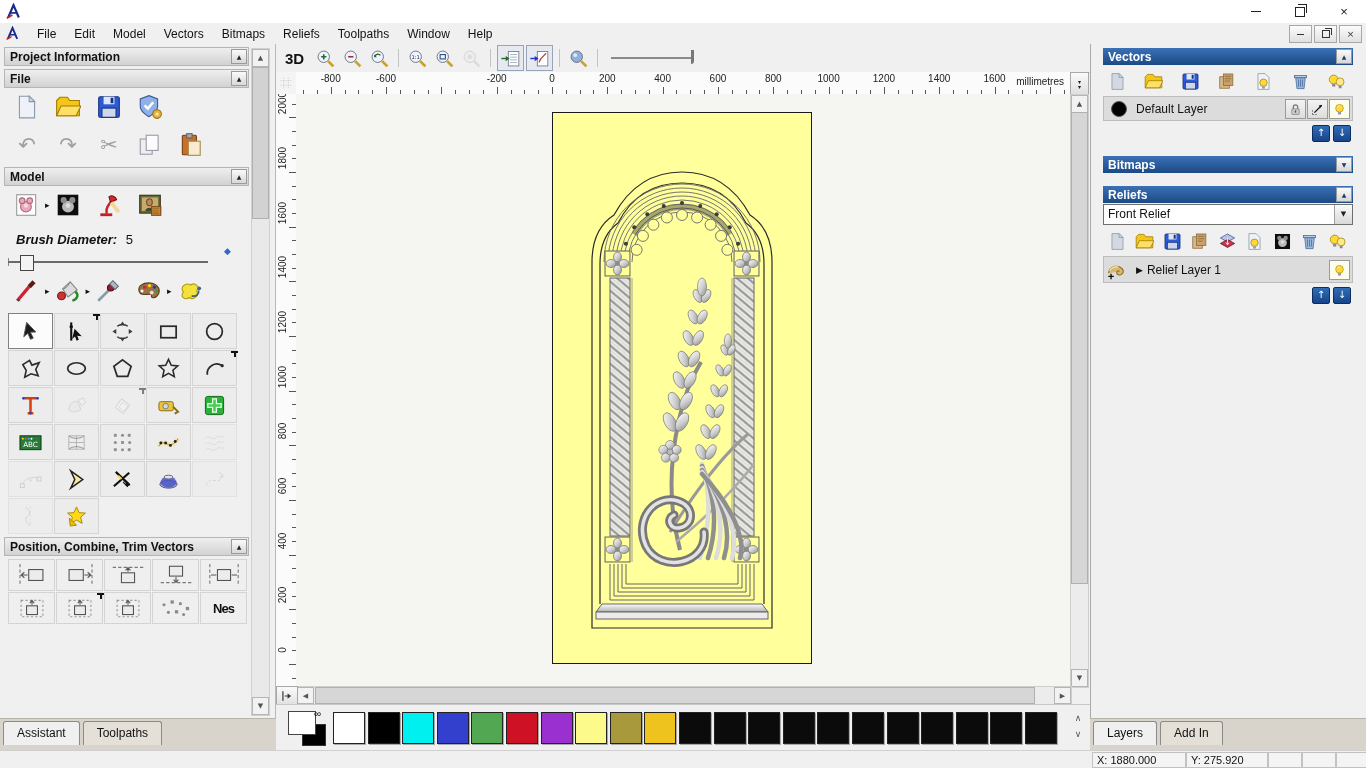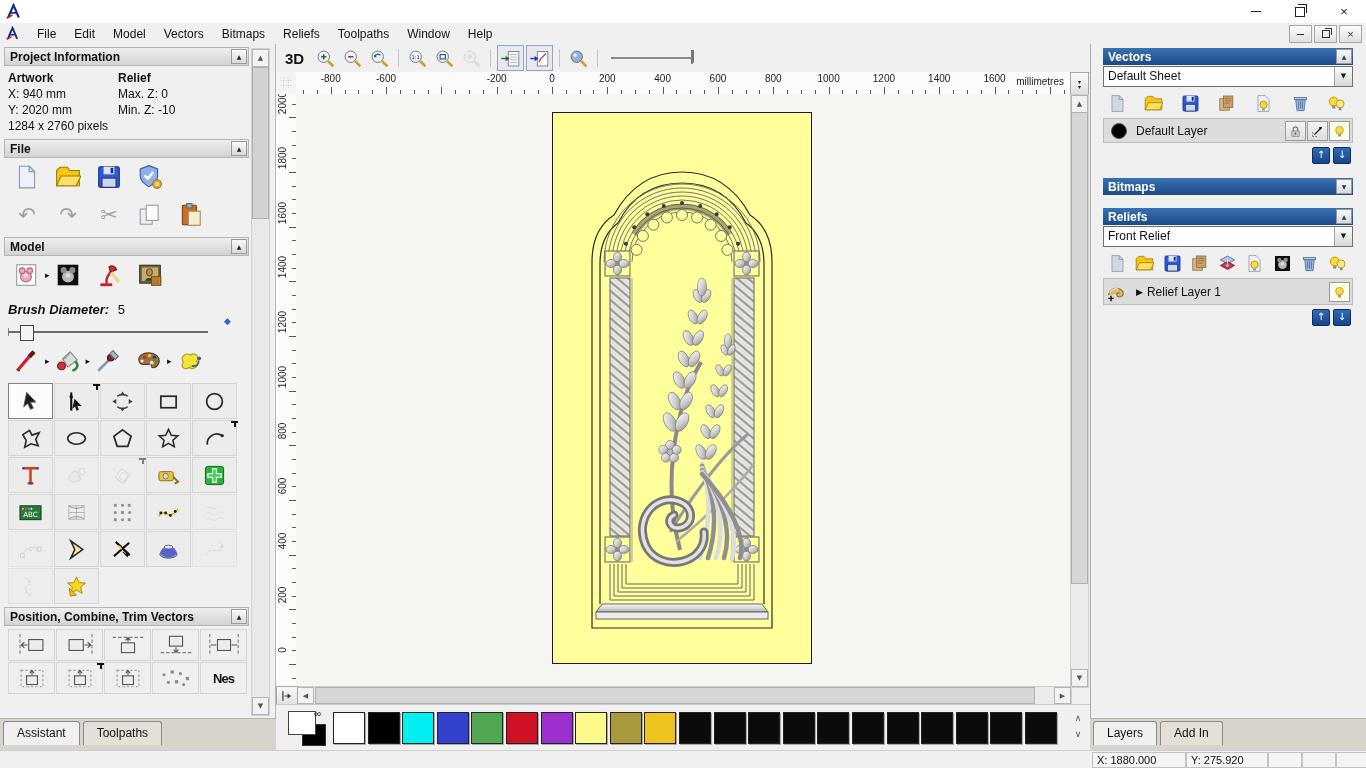--- a/index.html
+++ b/index.html
@@ -42,21 +42,21 @@
   .tbtn svg{width:26px;height:26px;}
   .gi{font-size:21px;color:#a0a0a0;line-height:22px;}
   .gi-undo::before{content:"↶";}
   .gi-redo::before{content:"↷";}
   .gi-cut::before{content:"✂";}
   .fly{font-size:9px;color:#111;margin:0 1px 0 -6px;}
   .fly::before{content:"▸";}
   .pin{position:absolute;top:0;right:-2px;width:7px;height:7px;}
   .pin::before{content:"";position:absolute;top:0;left:0;width:7px;height:2px;background:#111;}
   .pin::after{content:"";position:absolute;top:0;left:2.5px;width:2px;height:6px;background:#111;}
-  .brushrow{padding:8px 0 0 8px;font-size:13px;}
+  .brushrow{padding:8px 0 0 16px;font-size:13px;}
   .brushrow i b{font-style:italic;}
   .slider{position:relative;margin:7px 0 2px 8px;width:208px;height:16px;}
   .slider .track{position:absolute;left:0;top:7px;width:200px;height:2px;background:#6a6a6a;}
   .slider .thumb{position:absolute;left:12px;top:1px;width:12px;height:14px;background:#f4f4f4;border:1px solid #444;}
   .slider .endtick{position:absolute;left:0;top:4px;width:1px;height:8px;background:#888;}
   .bluedot{position:absolute;left:216px;top:-8px;color:#36c;font-size:9px;}
   .vgrid{display:grid;grid-template-columns:repeat(5,45px);grid-auto-rows:36px;gap:1px;padding:3px 0 0 8px;}
   .vbtn{background:#ececec;border:1px solid #d4d4d4;display:flex;align-items:center;justify-content:center;position:relative;}
   .vbtn svg{width:23px;height:23px;}
   .vbtn.active{background:#fcfcfc;border-color:#808080;}
@@ -593,33 +593,20 @@
           <span class="restsq"></span>
         </div>
       <div class="mdibtn">×</div>
     </div>
   </div>
 
   <div class="lp">
     <div class="sec-hdr">
       <b>Project Information</b>
       <span class="hbtn"></span>
-    </div>
-    <div class="pinfo">
-      <div class="col1">
-        <div><b>Artwork</b></div>
-        <div>X: 940 mm</div>
-        <div>Y: 2020 mm</div>
-        <div>1284 x 2760 pixels</div>
-      </div>
-      <div class="col2">
-        <div><b>Relief</b></div>
-        <div>Max. Z: 0</div>
-        <div>Min. Z: -10</div>
-      </div>
     </div>
 
     <div class="sec-hdr">
       <b>File</b>
       <span class="hbtn"></span>
     </div>
     <div class="iconrow" id="filerow1">
         <span class="tbtn">
           <svg>
             <use href="#s-page"></use>
@@ -1298,24 +1285,20 @@
       <div>∨</div>
     </div>
   </div>
 
   <div class="rp">
     <div class="rpin">
       <div class="bluehdr">
         <span>Vectors</span>
         <span class="hbtn"></span>
       </div>
-      <div class="dd">
-        <span>Default Sheet</span>
-        <span class="ddbtn"></span>
-      </div>
       <div class="rrow" id="vecicons">
           <span class="ribtn">
             <svg style="--pg: #d4d8e2;">
               <use href="#s-page"></use>
             </svg>
           </span>
           <span class="ribtn">
             <svg>
               <use href="#s-folder"></use>
             </svg>

